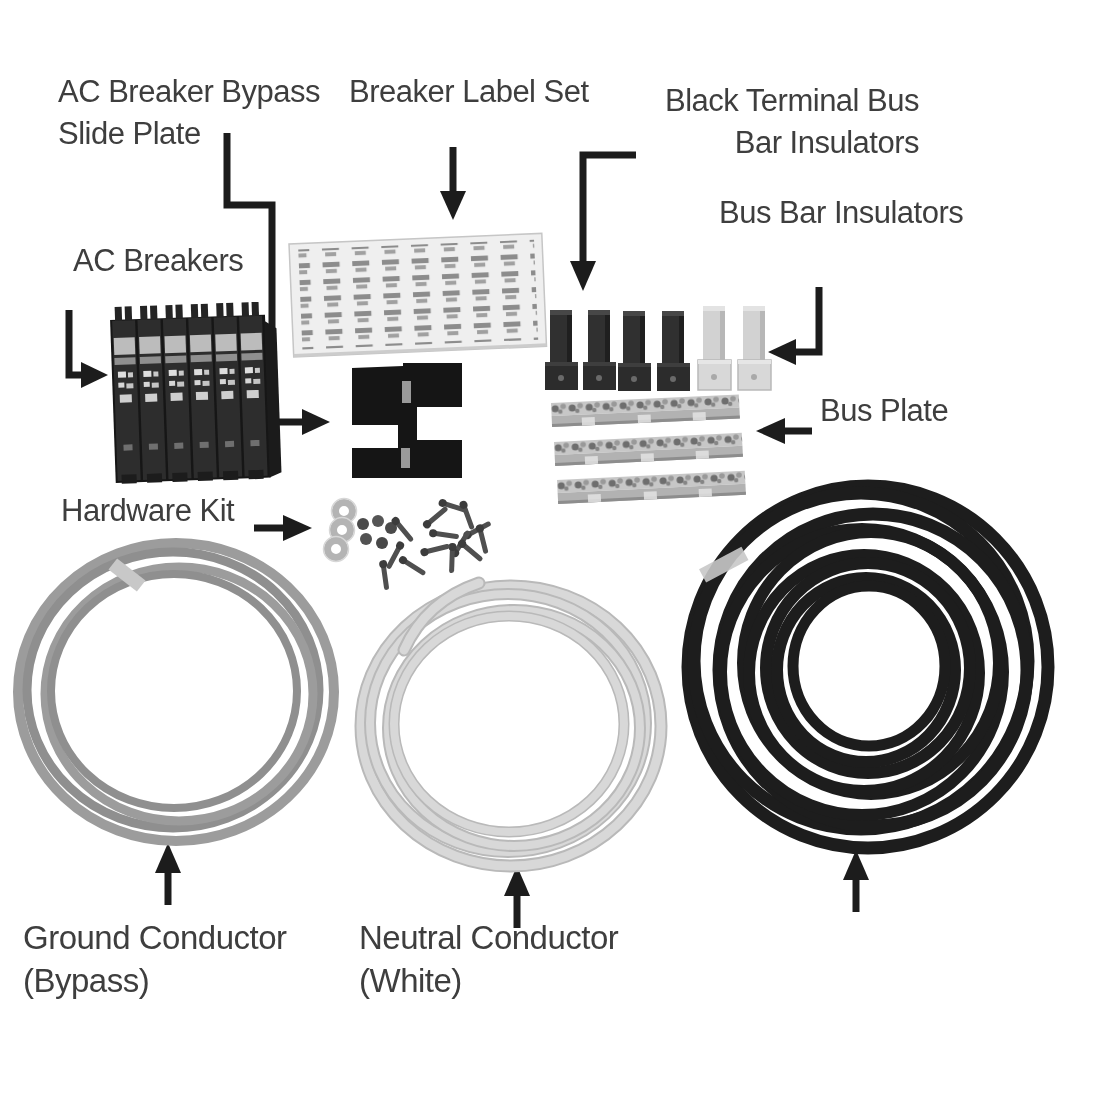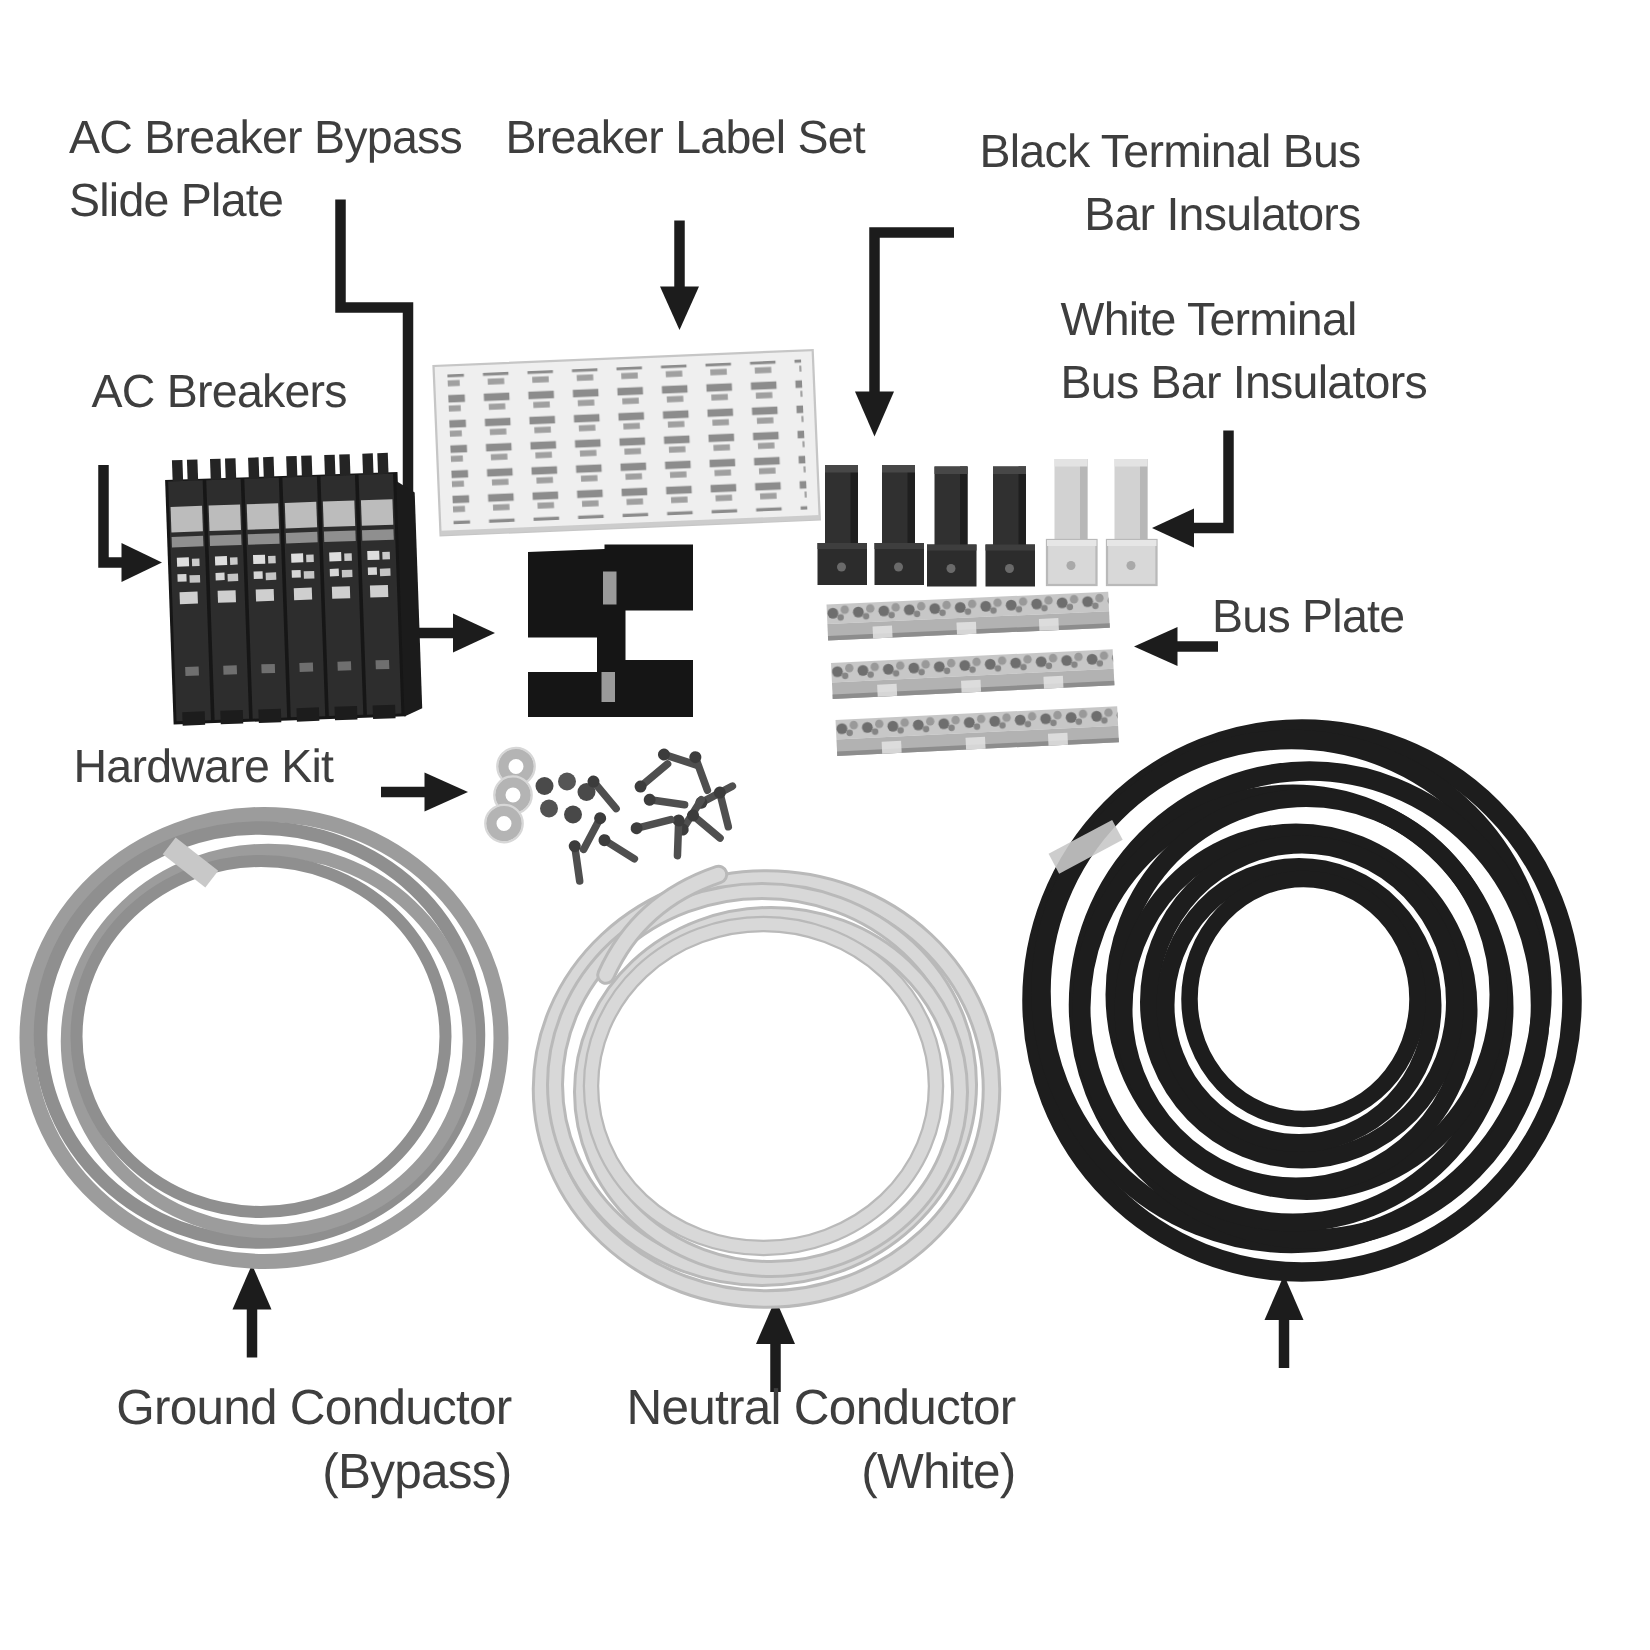--- a/index.html
+++ b/index.html
@@ -7,24 +7,24 @@
     --wire-gray:#9c9c9c; --wire-white:#d8d8d8; --wire-black:#1d1d1d;
   }
   html,body{margin:0;padding:0;background:var(--bg);}
   .stage{
     position:relative; width:1100px; height:1100px; background:var(--bg);
     overflow:hidden; font-family:"Liberation Sans",sans-serif;
   }
   svg.art{position:absolute; left:0; top:0; width:1100px; height:1100px;}
   .callout{
     position:absolute; color:var(--text); font-size:31px; line-height:42px;
-    letter-spacing:-0.5px; white-space:nowrap; font-family:"Liberation Sans",sans-serif;
+    letter-spacing:-0.5px; white-space:nowrap; font-family:"Liberation Sans",sans-serif;margin-left:12px;
   }
   .callout .cl-line{display:block;}
-  .callout.bottom{font-size:33px; line-height:43px; text-align:right; white-space:normal; width:330px;}
+  .callout.bottom{font-size:33px; line-height:43px; text-align:left; white-space:normal; width:330px;}
   .ln{fill:none; stroke:var(--line); stroke-width:7;}
   .ah{fill:var(--line); stroke:none;}
   .coil-ground{fill:none; stroke:var(--wire-gray);}
   .coil-ground2{fill:none; stroke:#8f8f8f;}
   .coil-neutral-edge{fill:none; stroke:#b9b9b9;}
   .coil-neutral{fill:none; stroke:var(--wire-white);}
   .coil-black{fill:none; stroke:var(--wire-black);}
   .tie{fill:#c8c8c8;}
 </style>
 </head>
@@ -245,21 +245,20 @@
   <div class="callout" style="left:337px; top:71px;">
     <span class="cl-line">Breaker Label Set</span>
   </div>
 
   <div class="callout" style="left:653px; top:80px;text-align:right;">
     <span class="cl-line">Black Terminal Bus</span>
     <span class="cl-line">Bar Insulators</span>
   </div>
 
   <div class="callout" style="left:707px; top:192px;">
-    <span class="cl-line">White Terminal</span>
     <span class="cl-line">Bus Bar Insulators</span>
   </div>
 
   <div class="callout" style="left:61px; top:240px;">
     <span class="cl-line">AC Breakers</span>
   </div>
 
   <div class="callout" style="left:49px; top:490px;">
     <span class="cl-line">Hardware Kit</span>
   </div>

